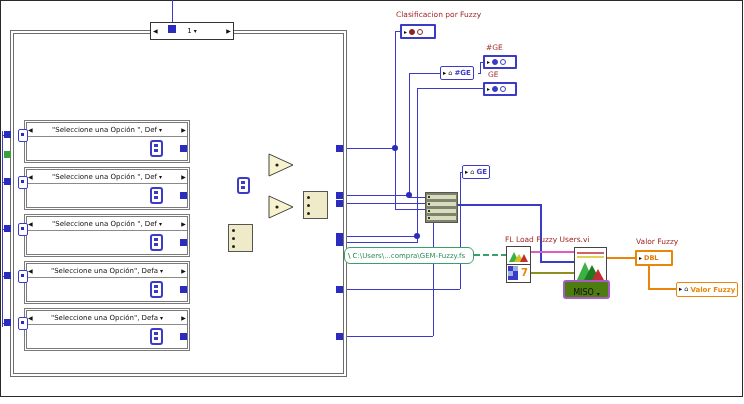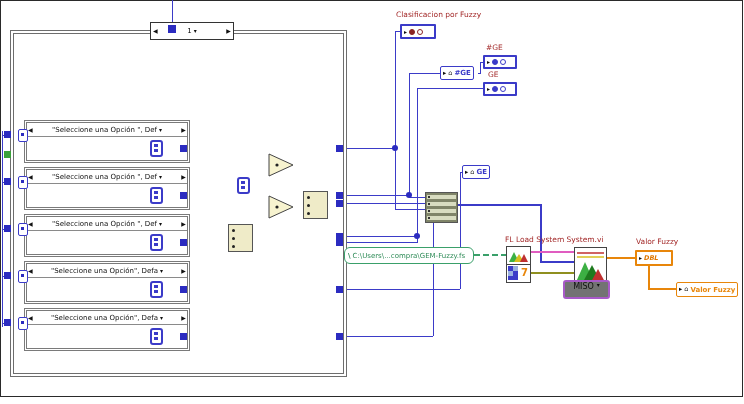--- a/index.html
+++ b/index.html
@@ -33,38 +33,38 @@
   .const-icon i{position:absolute;left:2px;width:4px;height:3px;background:#3b3bc8;display:block;}
   .const-icon i.t{top:2px;} .const-icon i.b{top:7px;}
   .compound{position:absolute;width:23px;height:24px;border:1px solid #555;background:#efebc8;display:flex;flex-direction:column;justify-content:space-around;padding:1px 0;}
   .compound .row{height:5px;display:flex;align-items:center;}
   .compound .row b{width:3px;height:3px;background:#222;margin-left:3px;border-radius:50%;}
   .build{position:absolute;left:425px;top:192px;width:29px;height:27px;background:#7f8468;border:1px solid #555;display:flex;flex-direction:column;justify-content:space-around;padding:1px;}
   .build .row{height:4px;background:#d8dcc0;display:flex;align-items:center;}
   .build .row b{width:2px;height:2px;background:#333;margin-left:1px;}
   .tri{position:absolute;}
   
-  .term{position:absolute;border:2px solid #3b3bc8;background:#fff;border-radius:1px;display:flex;align-items:center;gap:2px;padding-left:2px;font-style:italic;}
+  .term{position:absolute;border:2px solid #3b3bc8;background:#fff;border-radius:1px;display:flex;align-items:center;gap:2px;padding-left:2px;}
   .term .tplay{font-size:6px;color:#111;line-height:1;}
   .term .circ{width:4px;height:4px;border-radius:50%;border:1px solid #3b3bc8;}
   .term .circ.fill{background:#3b3bc8;}
   .term.redglyph .circ{border-color:#8b2525;}
   .term.redglyph .circ.fill{background:#8b2525;}
   .term.orange{border-color:#e8860a;}
   .term.orange .dbl{font-size:6.5px;font-weight:bold;color:#e07800;letter-spacing:0;}
   .lv{position:absolute;border:1.5px solid #3b3bc8;border-radius:2px;background:#fff;display:flex;align-items:center;gap:2px;font-size:7px;padding:0 2px;white-space:nowrap;}
   .lv .g{color:#111;font-size:6.5px;line-height:1;}
   .lv .name{color:#3b3bc8;font-weight:bold;}
   .lv.orange{border-color:#e8860a;}
   .lv.orange .name{color:#e8860a;}
   .red-label{position:absolute;color:#a32929;font-size:7.5px;white-space:nowrap;line-height:1;}
   .path-box{position:absolute;left:344px;top:247px;width:122px;height:15px;border:1.5px solid #3aa06a;border-radius:6px;background:#fff;display:flex;align-items:center;gap:2px;padding:0 3px;font-size:7px;color:#2e8b57;white-space:nowrap;}
   .path-box .pg{color:#2e8b57;font-weight:bold;}
   .vi-icon{position:absolute;border:1px solid #444;background:#fff;}
-  .miso{position:absolute;left:563px;top:280px;width:43px;height:15px;border:2px solid #a85ac8;border-radius:3px;background:#737373;display:flex;align-items:flex-start;justify-content:center;gap:3px;font-size:8px;color:#111;}
+  .miso{position:absolute;left:563px;top:280px;width:43px;height:15px;border:2px solid #a85ac8;border-radius:3px;background:#4d7c0f;display:flex;align-items:flex-end;justify-content:center;gap:3px;font-size:8px;color:#111;}
   .seven{position:absolute;color:#e8860a;font-weight:bold;font-size:10px;line-height:1;}
   .bluesq{position:absolute;width:8px;height:8px;background:#2b2bc0;}
 </style>
 </head>
 <body>
 
 <div id="canvas">
   <div class="border-frame"></div>
 
   <div>
@@ -344,21 +344,21 @@
     <span class="g">▸</span>
     <span class="g">⌂</span>
     <span class="name">GE</span>
   </div>
 
   <div class="path-box">
     <span class="pg">\</span>
     <span>C:\Users\...compra\GEM-Fuzzy.fs</span>
   </div>
 
-  <div class="red-label" style="left:505px;top:236px;">FL Load System System.vi</div>
+  <div class="red-label" style="left:505px;top:236px;">FL Load Fuzzy Users.vi</div>
 
   <div class="vi-icon" style="left:506px;top:246px;width:23px;height:17px;">
     <svg width="23" height="17" viewBox="0 0 23 17">
       <polygon points="2,15 7,5 12,15" fill="#3cb043"></polygon>
       <polygon points="7,15 12,7 17,15" fill="#d8c020"></polygon>
       <polygon points="13,15 17,7 21,15" fill="#c03030"></polygon>
     </svg>
   </div>
   <div class="vi-icon" style="left:506px;top:264px;width:23px;height:17px;">
     <svg width="23" height="17" viewBox="0 0 23 17">

